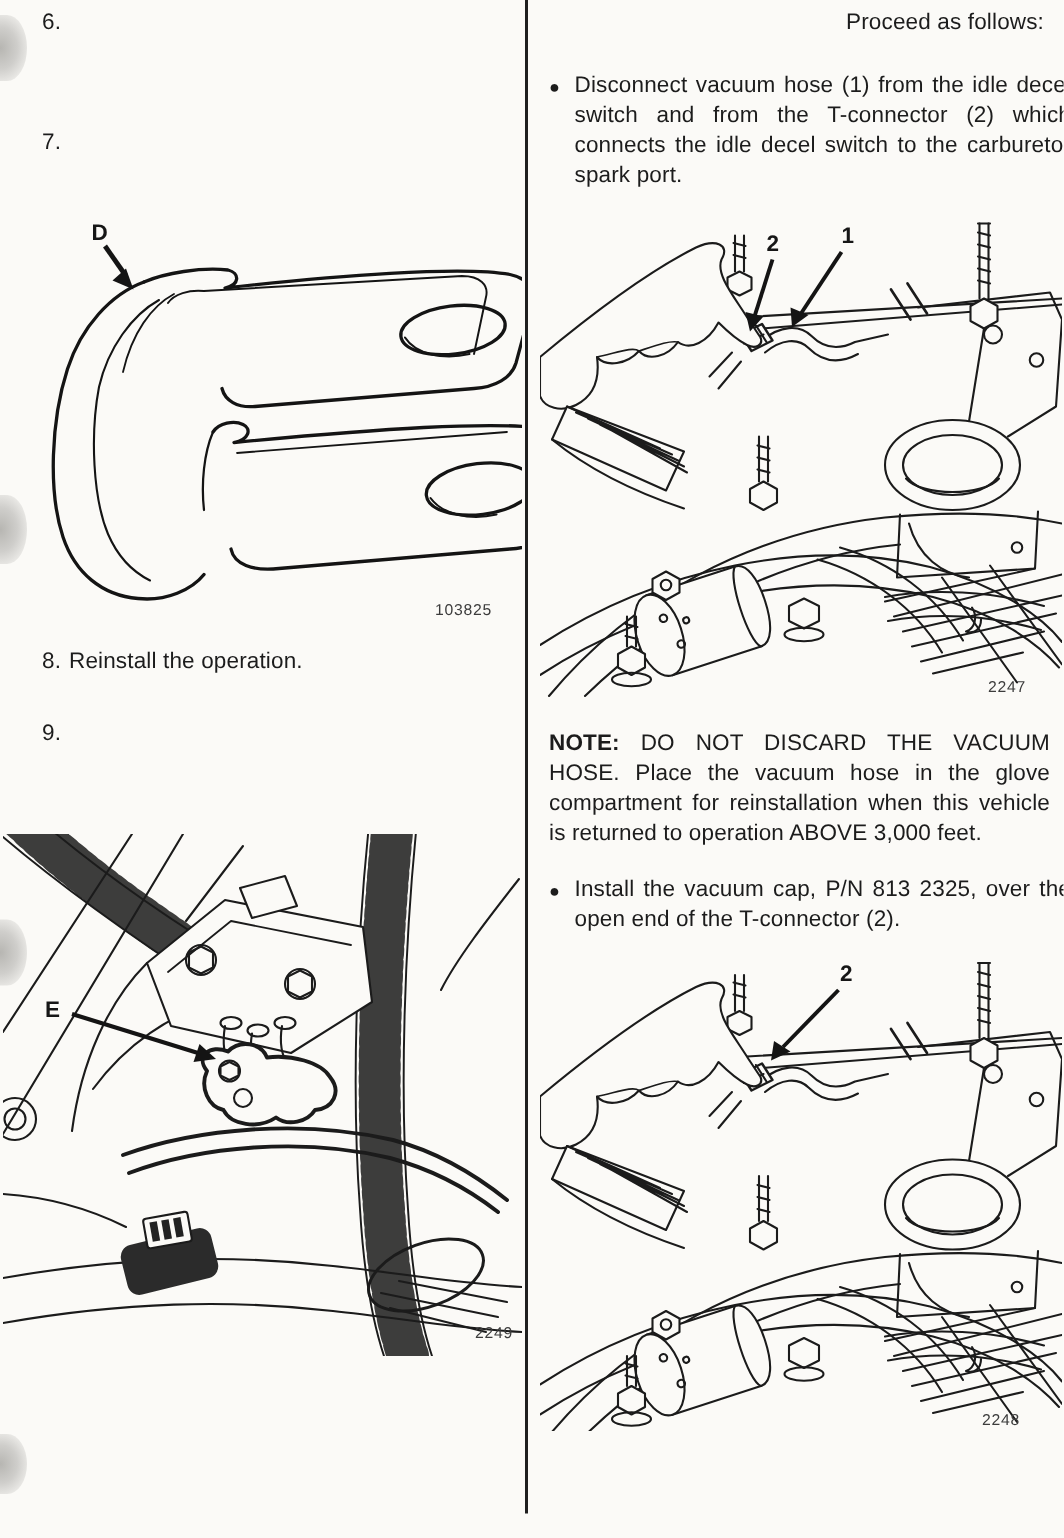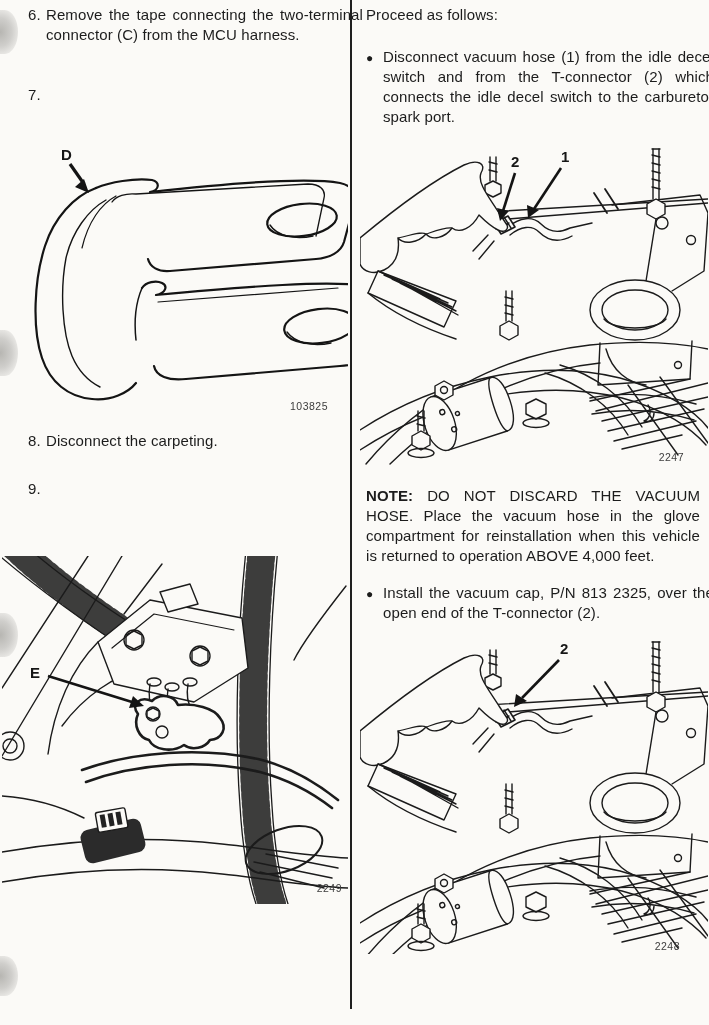--- a/index.html
+++ b/index.html
@@ -128,30 +128,29 @@
 
   <div class="blob" style="top:10px;height:44px;"></div>
   <div class="blob" style="top:330px;height:46px;"></div>
   <div class="blob" style="top:613px;height:44px;"></div>
   <div class="blob" style="top:956px;height:40px;"></div>
 
   <div class="divider"></div>
 
   <div class="txt step" style="left:28px;top:5px;width:317px;">
     <span class="step-num">6.</span>
-    <span>Remove the tape connecting the two-terminal connector (C) from the MCU harness.</span>
   </div>
 
   <div class="txt step" style="left:28px;top:85px;width:317px;">
     <span class="step-num">7.</span>
   </div>
 
   <div class="txt step" style="left:28px;top:431px;width:317px;">
     <span class="step-num">8.</span>
-    <span>Disconnect the carpeting.</span>
+    <span>Reinstall the operation.</span>
   </div>
 
   <div class="txt step" style="left:28px;top:479px;width:317px;">
     <span class="step-num">9.</span>
   </div>
 
   <div class="fig" style="left:8px;top:140px;">
     <svg width="340" height="285" viewBox="0 0 340 285">
       <g stroke="#141414" stroke-width="2.2" fill="none" stroke-linecap="round" stroke-linejoin="round">
 
@@ -234,30 +233,30 @@
       </g>
       <g>
         <text class="callout" x="28" y="122">E</text>
         <path d="M 46,120 L 130,146" stroke="#141414" stroke-width="2.8"></path>
         <polygon points="142,150 127,152 131,140" fill="#141414"></polygon>
       </g>
       <text class="fignum" x="340" y="336" text-anchor="end">2249</text>
     </svg>
   </div>
 
-  <div class="txt" style="left:366px;top:5px;width:330px;text-align:left;">Proceed as follows:</div>
+  <div class="txt" style="left:366px;top:5px;width:330px;text-align:right;">Proceed as follows:</div>
 
   <div class="txt bullet" style="left:366px;top:47px;width:331px;">
     <span class="bullet-marker">●</span>
     <span>Disconnect vacuum hose (1) from the idle decel switch and from the T-connector (2) which connects the idle decel switch to the carburetor spark port.</span>
   </div>
 
   <div class="txt" style="left:366px;top:486px;width:334px;">
     <span class="bold">NOTE:</span>
-    <span>DO NOT DISCARD THE VACUUM HOSE. Place the vacuum hose in the glove compartment for reinstallation when this vehicle is returned to operation ABOVE 4,000 feet.</span>
+    <span>DO NOT DISCARD THE VACUUM HOSE. Place the vacuum hose in the glove compartment for reinstallation when this vehicle is returned to operation ABOVE 3,000 feet.</span>
   </div>
 
   <div class="txt bullet" style="left:366px;top:583px;width:331px;">
     <span class="bullet-marker">●</span>
     <span>Install the vacuum cap, P/N 813 2325, over the open end of the T-connector (2).</span>
   </div>
 
   <div class="fig" style="left:360px;top:143px;">
     <svg width="348" height="322" viewBox="0 0 348 322">
       <use href="#engine-base"></use>

